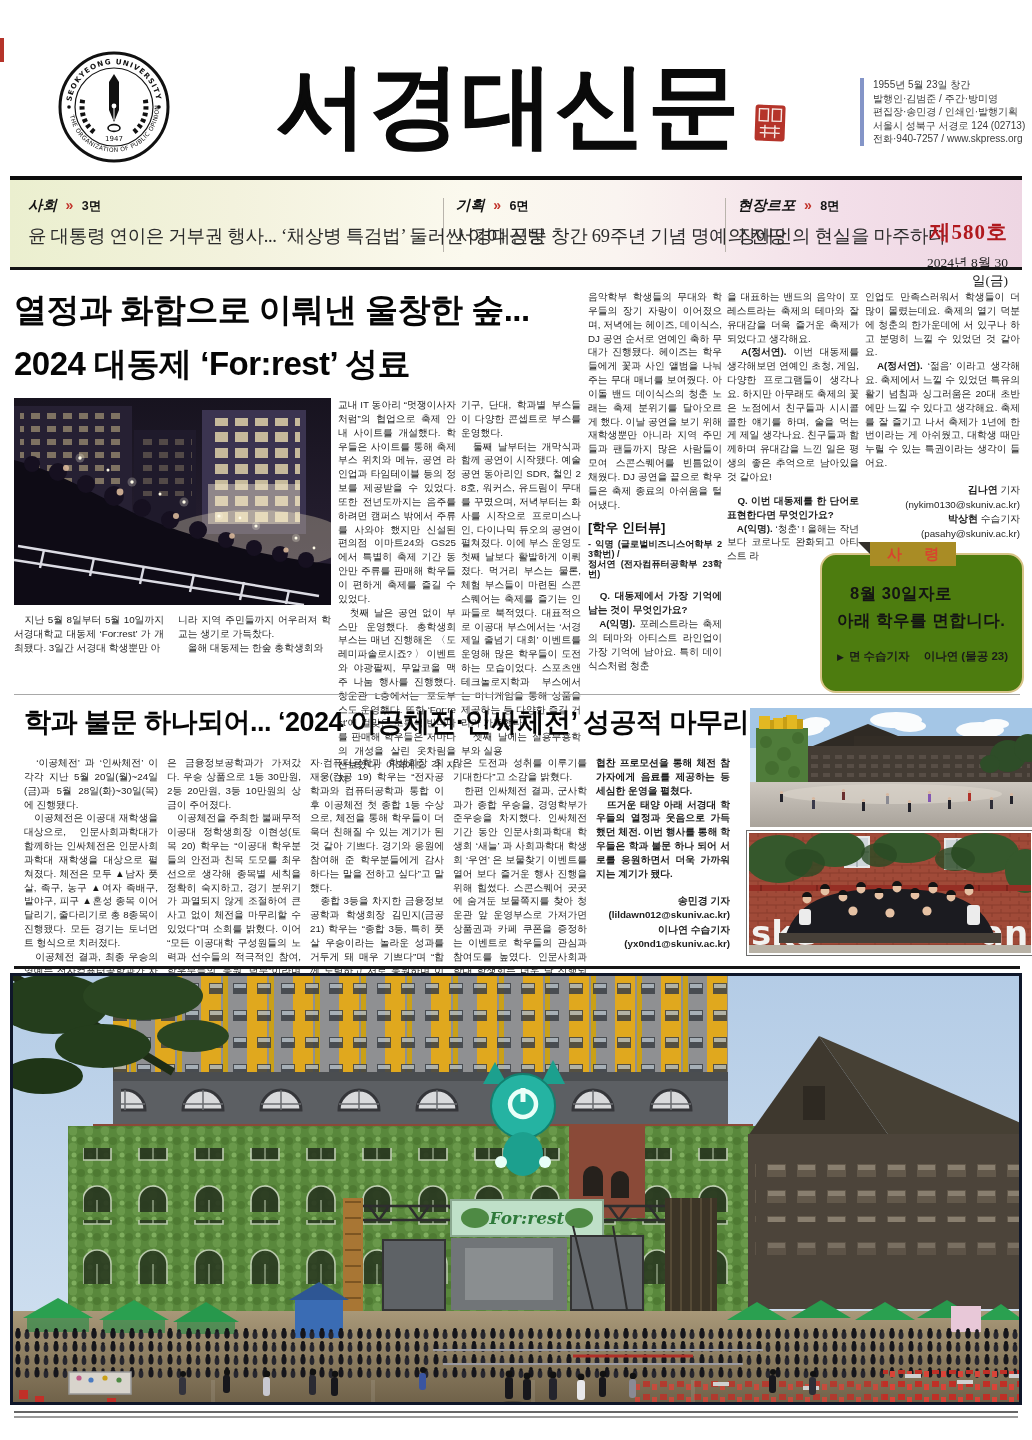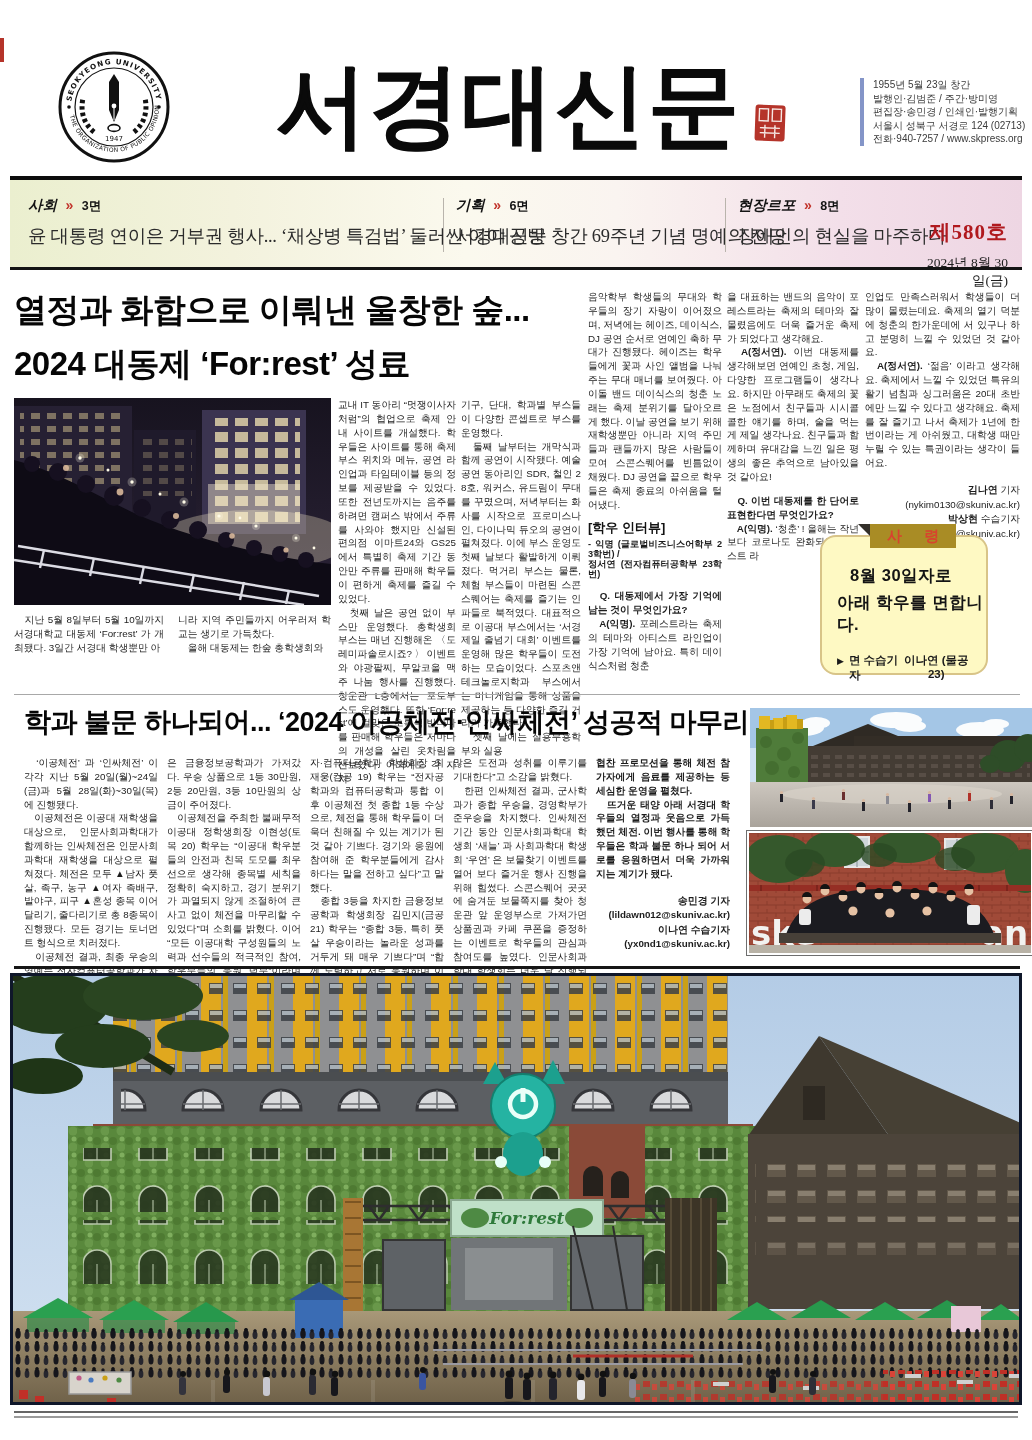--- a/index.html
+++ b/index.html
@@ -45,21 +45,21 @@
   .col p{margin:0;}
   .iv-title{font-size:13px;font-weight:800;margin:9px 0 5px 0;color:#111;}
   .iv-credit{font-weight:700;font-size:9.2px;line-height:10px;}
   .q{font-weight:800;margin-top:10px !important;}
   .bylines{text-align:right;margin-top:13px;line-height:14.6px;}
   .bylines b{font-size:10px;}
   .photo{position:absolute;overflow:hidden;}
   .photo svg{display:block;}
   .framed{border:1px solid #6e6e6e;padding:2px;background:#fff;}
   
-  .sr-box{position:absolute;left:806px;top:252px;width:168px;height:140px;background:#fef9c3;border:2px solid #d8c488;border-radius:16px;box-sizing:border-box;}
+  .sr-box{position:absolute;left:806px;top:270px;width:204px;height:140px;background:#4d7c0f;border:2px solid #d8c488;border-radius:16px;box-sizing:border-box;}
   .sr-tab{position:absolute;top:-13px;left:48px;background:#a98c25;color:#d8442e;font-weight:800;font-size:15px;
     letter-spacing:9px;padding:3px 8px 3px 17px;line-height:18px;}
   .sr-tri{position:absolute;top:-13px;left:36px;width:0;height:0;border-top:13px solid #33302a;border-left:13px solid transparent;}
   .sr-line1{margin:28px 0 0 28px;font-size:16.5px;font-weight:800;color:#141414;letter-spacing:0.5px;}
   .sr-line2{margin:5px 0 0 15px;font-size:16.5px;font-weight:800;color:#141414;letter-spacing:0.5px;}
   .sr-row{display:flex;margin:17px 14px 0 15px;font-size:11.5px;color:#1a1a1a;align-items:baseline;}
   .sr-marker{font-size:9px;margin-right:5px;}
   .sr-left{font-weight:600;}
   .sr-right{margin-left:auto;font-weight:600;text-align:center;}
   .big-photo{position:absolute;left:10px;top:973px;width:1012px;height:432px;border:3px solid #0f172a;box-sizing:border-box;overflow:hidden;}
@@ -249,21 +249,21 @@
     <div class="col" style="left:574px;top:7px;width:134px;height:400px;">
       <p>음악학부 학생들의 무대와 학우들의 장기 자랑이 이어졌으며, 저녁에는 헤이즈, 데이식스, DJ 공연 순서로 연예인 축하 무대가 진행됐다. 헤이즈는 학우들에게 꽃과 사인 앨범을 나눠주는 무대 매너를 보여줬다. 아이돌 밴드 데이식스의 청춘 노래는 축제 분위기를 달아오르게 했다. 이날 공연을 보기 위해 재학생뿐만 아니라 지역 주민들과 팬들까지 많은 사람들이 모여 스콘스퀘어를 빈틈없이 채웠다. DJ 공연을 끝으로 학우들은 축제 종료의 아쉬움을 털어냈다.</p>
       <h3 class="iv-title">[학우 인터뷰]</h3>
       <div class="iv-credit">- 익명 (글로벌비즈니스어학부 23학번) /</div>
       <div class="iv-credit">정서연 (전자컴퓨터공학부 23학번)</div>
       <p class="q">　Q. 대동제에서 가장 기억에 남는 것이 무엇인가요?</p>
       <p><b>　A(익명).</b><span> 포레스트라는 축제의 테마와 아티스트 라인업이 가장 기억에 남아요. 특히 데이식스처럼 청춘</span></p>
     </div>
 
     <div class="col" style="left:713px;top:7px;width:132px;height:305px;">
-      <p>을 대표하는 밴드의 음악이 포레스트라는 축제의 테마와 잘 몰렸음에도 더욱 즐거운 축제가 되었다고 생각해요.</p>
+      <p>을 대표하는 밴드의 음악이 포레스트라는 축제의 테마와 잘 유대감을 더욱 즐거운 축제가 되었다고 생각해요.</p>
       <p><b>　A(정서연).</b><span> 이번 대동제를 생각해보면 연예인 초청, 게임, 다양한 프로그램들이 생각나요. 하지만 아무래도 축제의 꽃은 노점에서 친구들과 시시콜콜한 얘기를 하며, 술을 먹는 게 제일 생각나요. 친구들과 함께하며 유대감을 느낀 일은 평생의 좋은 추억으로 남아있을 것 같아요!</span></p>
       <p class="q">　Q. 이번 대동제를 한 단어로 표현한다면 무엇인가요?</p>
       <p><b>　A(익명).</b><span> ‘청춘’ ! 올해는 작년보다 코로나도 완화되고 아티스트 라</span></p>
     </div>
 
     <div class="col" style="left:851px;top:7px;width:155px;height:285px;">
       <p>인업도 만족스러워서 학생들이 더 많이 몰렸는데요. 축제의 열기 덕분에 청춘의 한가운데에 서 있구나 하고 분명히 느낄 수 있었던 것 같아요.</p>
       <p><b>　A(정서연).</b><span> ‘젊음’ 이라고 생각해요. 축제에서 느낄 수 있었던 특유의 활기 넘침과 싱그러움은 20대 초반에만 느낄 수 있다고 생각해요. 축제를 잘 즐기고 나서 축제가 1년에 한 번이라는 게 아쉬웠고, 대학생 때만 누릴 수 있는 특권이라는 생각이 들어요.</span></p>
       <div class="bylines">
         <div><b>김나연</b><span> 기자</span></div>

